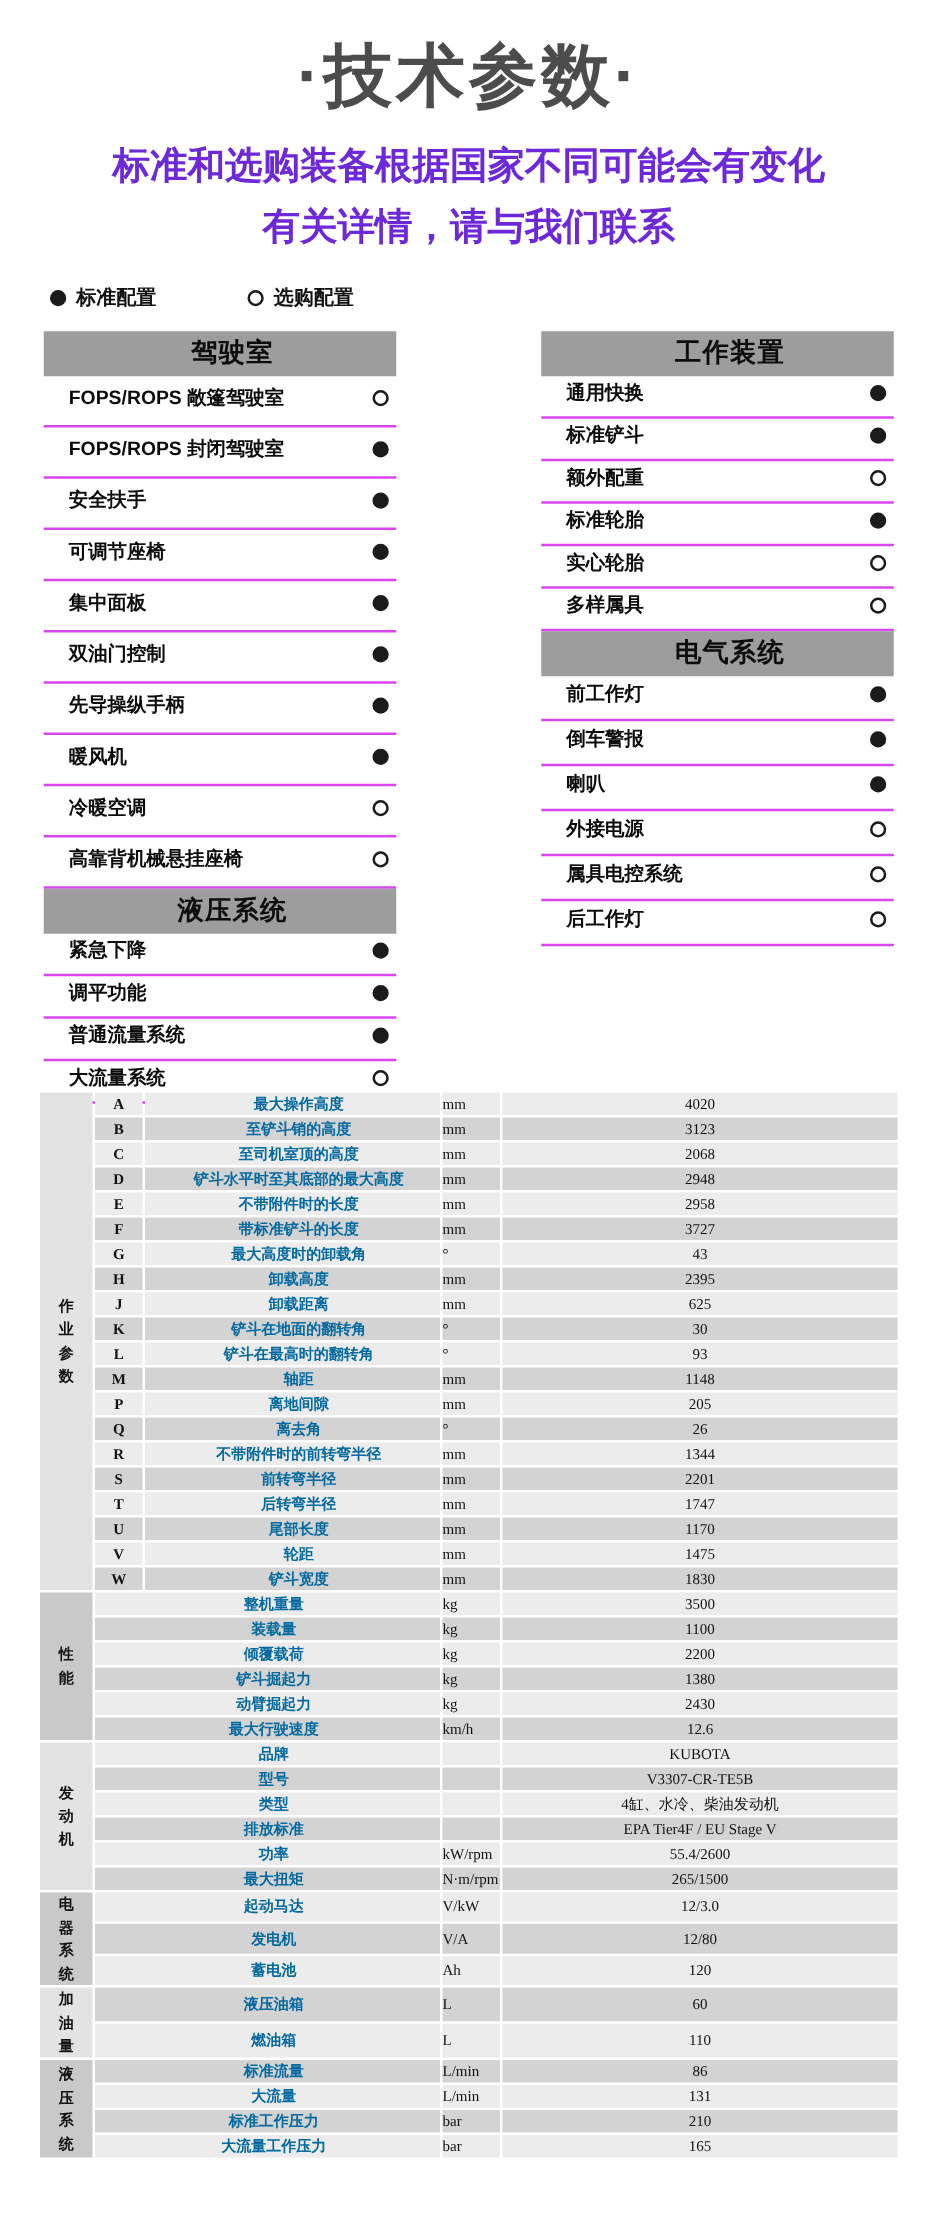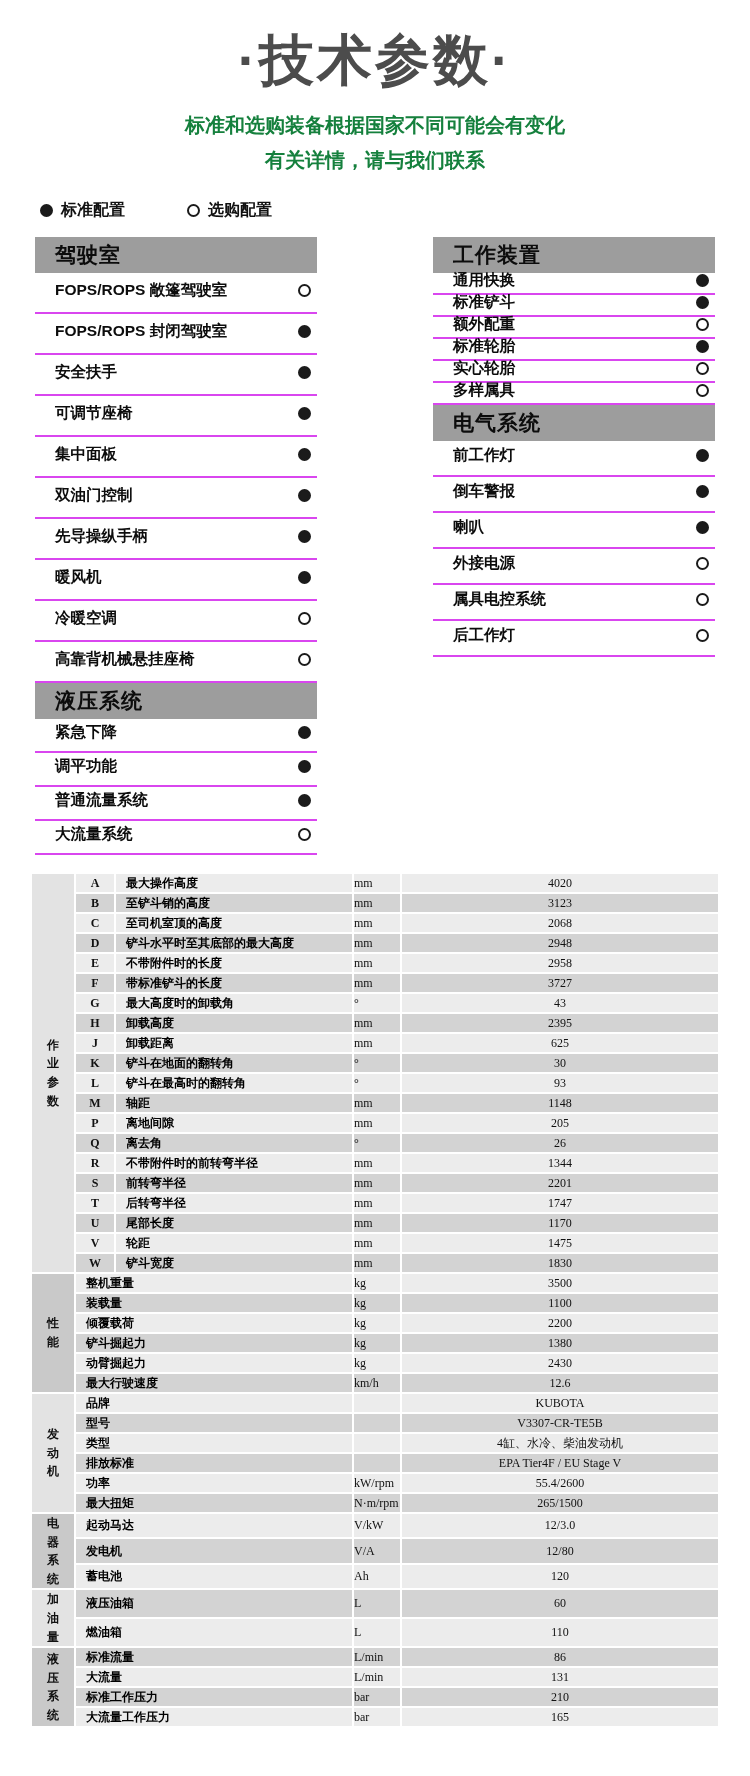--- a/index.html
+++ b/index.html
@@ -1,48 +1,48 @@
 <!DOCTYPE html>
 <html><head>
 <meta charset="utf-8">
 <style>
   * { margin:0; padding:0; box-sizing:border-box; }
   body { background:#ffffff; font-family:"Liberation Sans","DejaVu Sans",sans-serif; }
   .page { position:relative; width:750px; height:1776px; background:#fff; overflow:hidden; }
 
   .title { text-align:center; margin-top:24px; font-size:55px; font-weight:800; color:#4c4c4c; letter-spacing:3px; }
-  .subtitle { text-align:center; font-size:20px; font-weight:700; color:#15803d; }
+  .subtitle { text-align:center; font-size:30px; font-weight:700; color:#6d28d9; }
   .subtitle.l1 { margin-top:14px; }
   .subtitle.l2 { margin-top:8px; }
 
-  .legend { display:flex; align-items:center; gap:10px; margin:26px 0 0 40px; font-size:16px; font-weight:700; color:#111; }
+  .legend { display:flex; align-items:center; gap:21px; margin:26px 0 0 40px; font-size:16px; font-weight:700; color:#111; }
   .legend .entry { display:flex; align-items:center; gap:8px; margin-right:52px; }
 
   .dot { width:13px; height:13px; border-radius:50%; display:inline-block; flex:0 0 auto; }
   .dot.filled { background:#1b1b1b; border:2px solid #1b1b1b; }
   .dot.hollow { background:#fff; border:2px solid #1b1b1b; }
 
   .feature-area { display:flex; margin:16px 35px 0 35px; justify-content:space-between; }
   .fcol { width:282px; display:flex; flex-direction:column; }
   .section { display:flex; flex-direction:column; }
-  .sec-header { background:#9d9d9d; color:#0c0c0c; font-size:21px; font-weight:800; height:36px; line-height:36px; padding-left:20px; letter-spacing:1px; }
+  .sec-header { background:#9d9d9d; color:#0c0c0c; font-size:21px; font-weight:800; height:36px; line-height:36px; padding-left:20px; letter-spacing:1px;text-align:center; }
   .item { display:flex; align-items:center; justify-content:space-between; padding:0 6px 5px 20px; border-bottom:2px solid #d946ef; }
   .item .ilabel { font-size:15.5px; font-weight:700; color:#0c0c0c; }
   .col-left .section:nth-child(1) .item { height:41px; }
   .col-left .section:nth-child(2) .item { height:34px; }
-  .col-right .section:nth-child(1) .item { height:22px; }
+  .col-right .section:nth-child(1) .item { height:34px; }
   .col-right .section:nth-child(2) .item { height:36px; }
 
   .spec-wrap { position:absolute; left:30px; top:872px; width:690px; }
   table.spec { border-collapse:separate; border-spacing:2px; width:100%; }
   table.spec td { font-size:12px; height:18px; vertical-align:middle; }
   td.gcell { width:42px; text-align:center; font-weight:700; color:#111; font-size:13px; }
   td.gcell span { display:block; line-height:1.55; }
   td.lcell { width:38px; text-align:center; font-family:"Liberation Serif","DejaVu Serif",serif; font-weight:700; font-size:12.5px; color:#111; }
-  td.dcell { width:236px; text-align:left; padding-left:10px; font-weight:700; color:#000000; }
+  td.dcell { width:236px; text-align:center; padding-left:10px; font-weight:700; color:#0369a1; }
   td.ucell { width:46px; font-family:"Liberation Serif","DejaVu Serif",serif; font-size:12.5px; color:#111; }
   td.vcell { text-align:center; font-family:"Liberation Serif","DejaVu Serif",serif; font-size:12.5px; color:#111; }
   .row-light td { background:#ececec; }
   .row-dark td { background:#d3d3d3; }
   .row-light td.gcell, .row-dark td.gcell { background:transparent; }
   td.gcell.g-light { background:#e3e3e3 !important; }
   td.gcell.g-dark { background:#c9c9c9 !important; }
 
   .footer { position:absolute; left:0; right:0; top:1810px; text-align:center; font-size:24px; font-weight:700; color:#454545; }
 </style>

